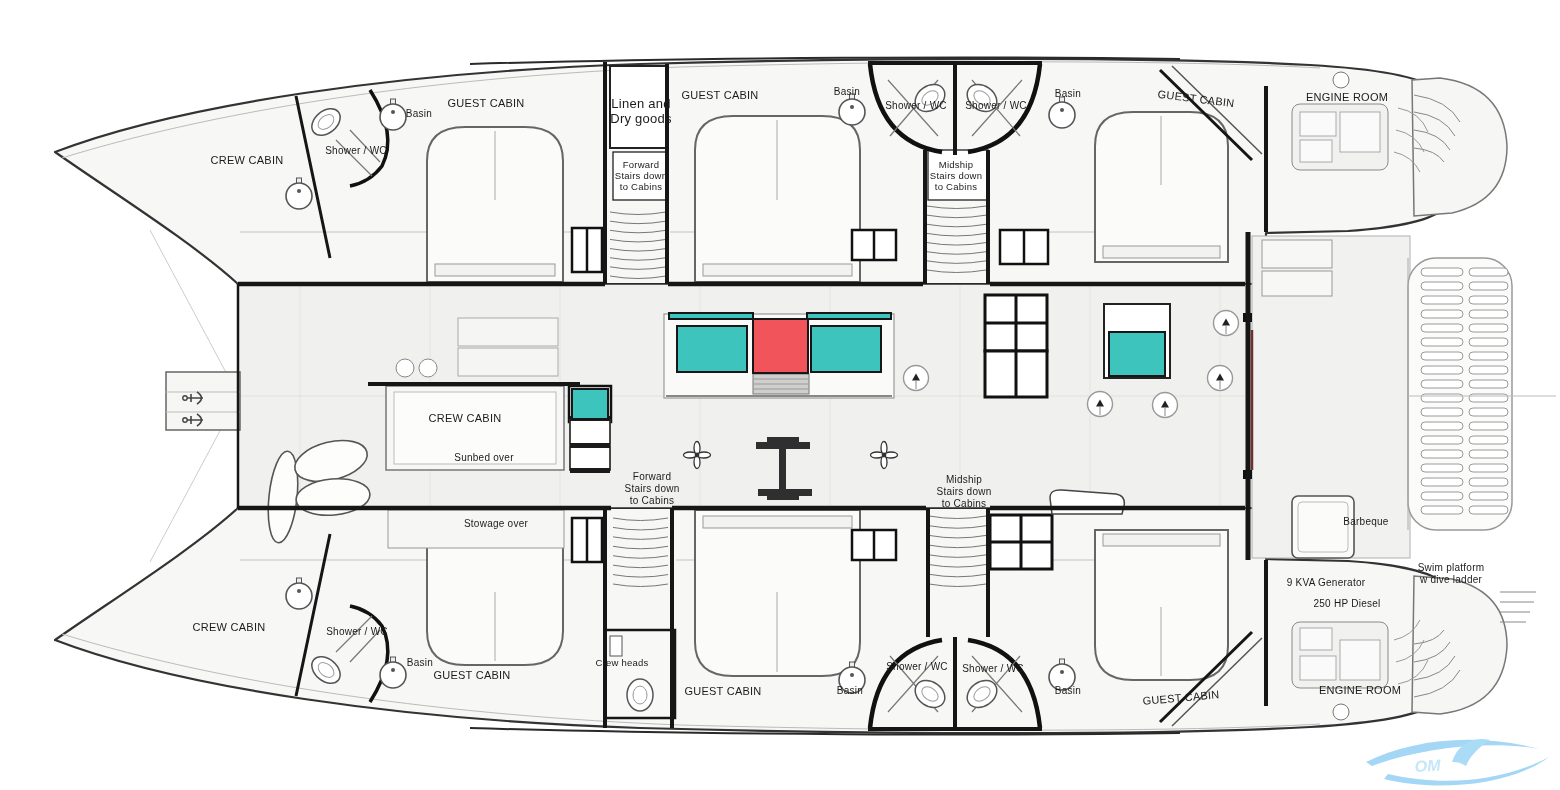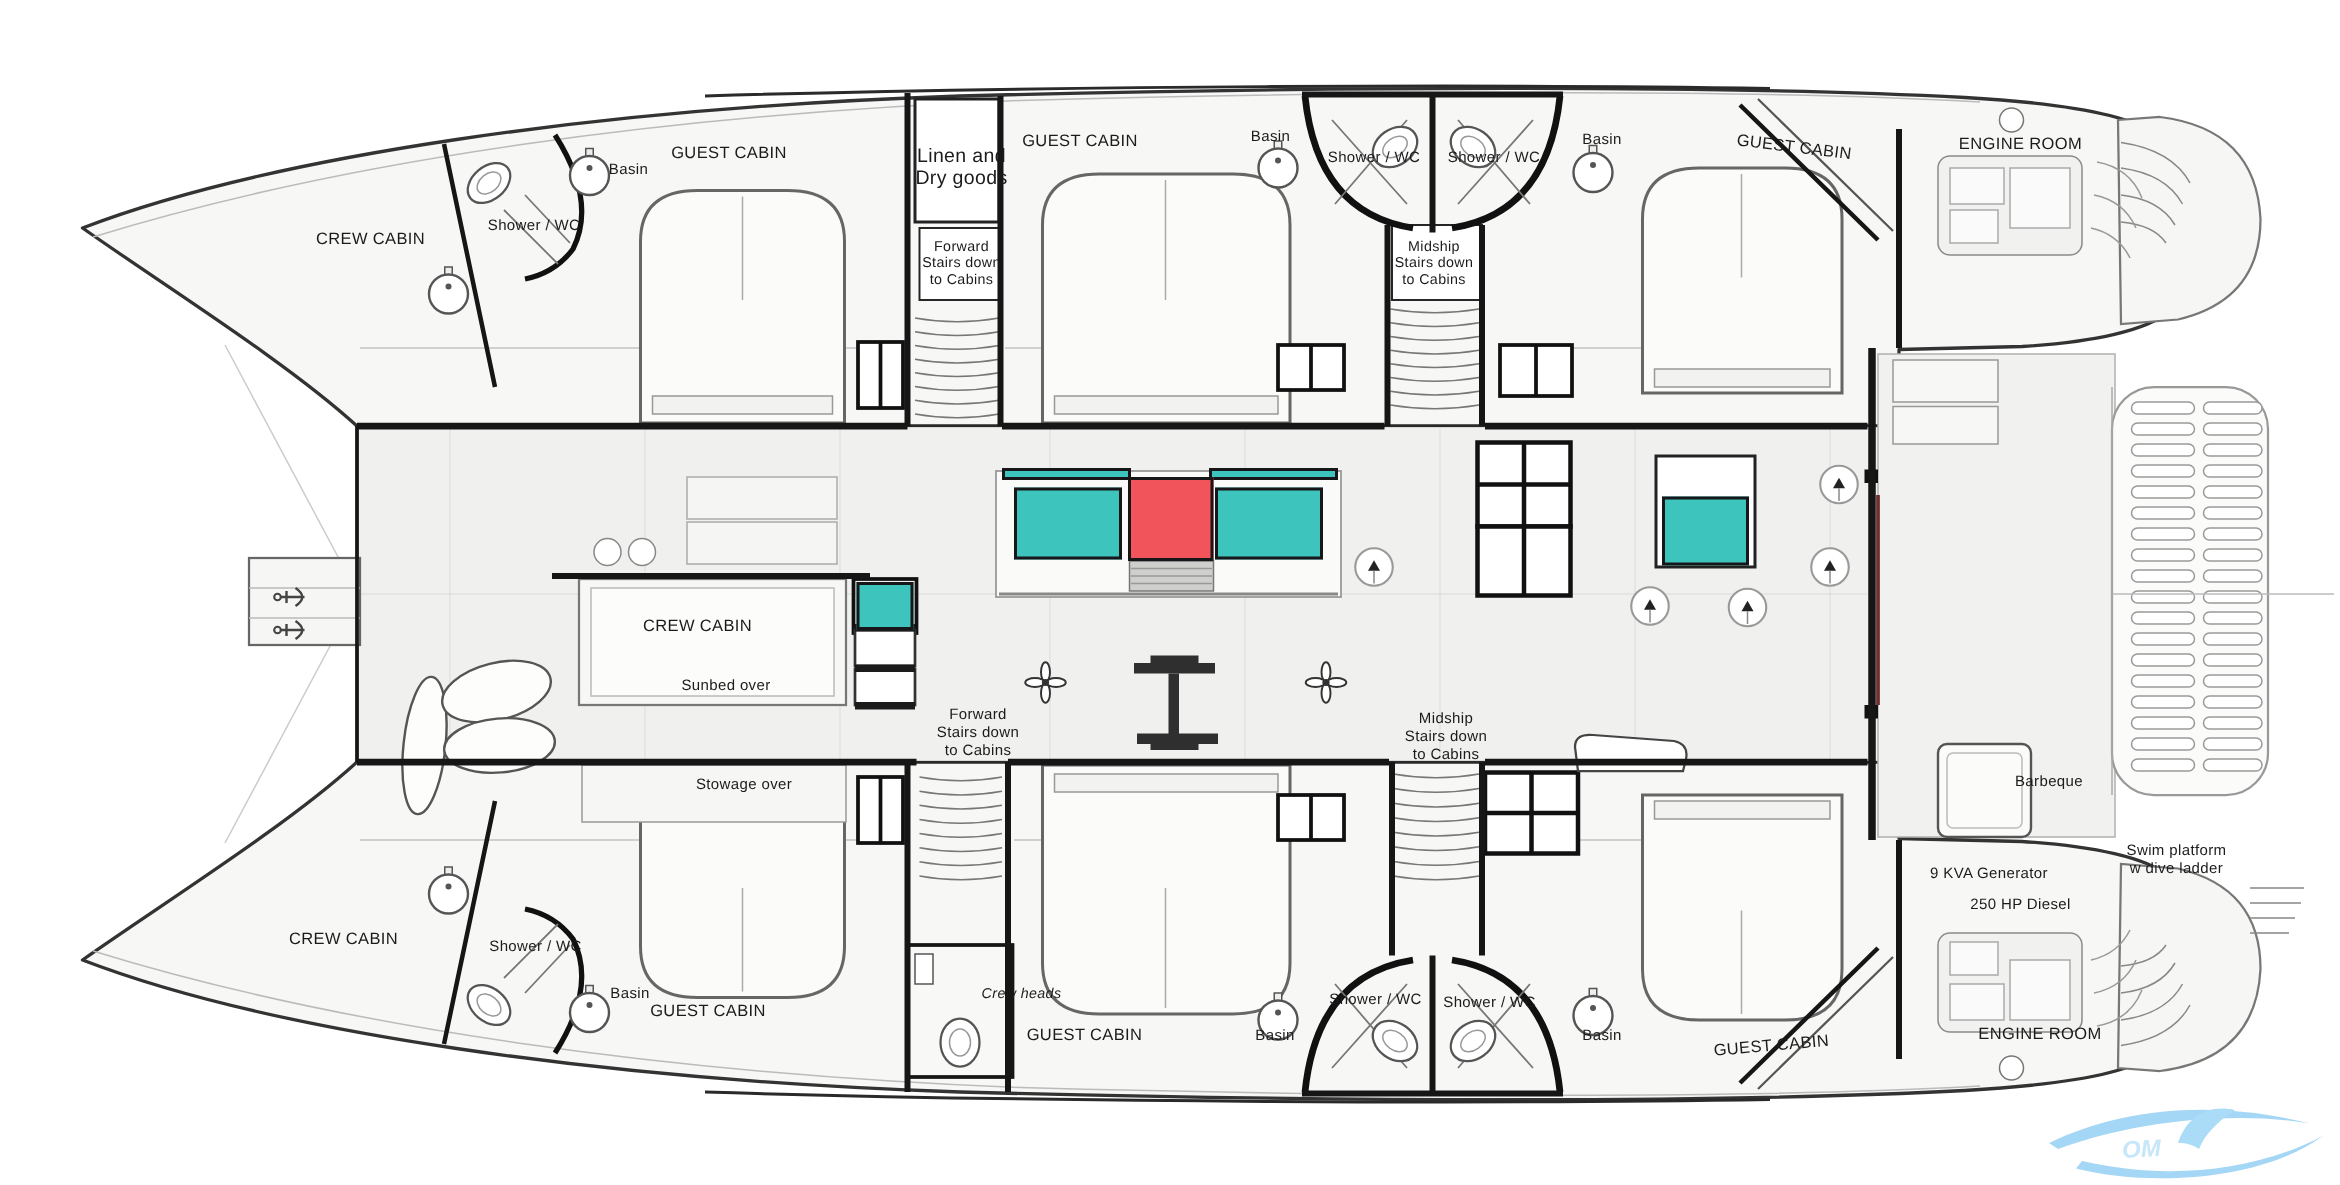--- a/index.html
+++ b/index.html
@@ -410,21 +410,21 @@
       <div class="plan-label" style="left: 1366px; top: 522px; font-size: 10px; transform: translate(-50%, -50%) rotate(0deg); color: rgb(27, 27, 27);">Barbeque</div>
       <div class="plan-label" style="left: 1326px; top: 583px; font-size: 10px; transform: translate(-50%, -50%) rotate(0deg); color: rgb(27, 27, 27);">9 KVA Generator</div>
       <div class="plan-label" style="left: 1451px; top: 574px; font-size: 10px; transform: translate(-50%, -50%) rotate(0deg); color: rgb(27, 27, 27);">Swim platform
 w dive ladder</div>
       <div class="plan-label" style="left: 1347px; top: 604px; font-size: 10px; transform: translate(-50%, -50%) rotate(0deg); color: rgb(27, 27, 27);">250 HP Diesel</div>
       <div class="plan-label" style="left: 1360px; top: 690px; font-size: 11px; transform: translate(-50%, -50%) rotate(0deg); color: rgb(27, 27, 27);">ENGINE ROOM</div>
       <div class="plan-label" style="left: 229px; top: 627px; font-size: 11px; transform: translate(-50%, -50%) rotate(0deg); color: rgb(27, 27, 27);">CREW CABIN</div>
       <div class="plan-label" style="left: 357px; top: 632px; font-size: 10px; transform: translate(-50%, -50%) rotate(0deg); color: rgb(27, 27, 27);">Shower / WC</div>
       <div class="plan-label" style="left: 420px; top: 663px; font-size: 10px; transform: translate(-50%, -50%) rotate(0deg); color: rgb(27, 27, 27);">Basin</div>
       <div class="plan-label" style="left: 472px; top: 675px; font-size: 11px; transform: translate(-50%, -50%) rotate(0deg); color: rgb(27, 27, 27);">GUEST CABIN</div>
-      <div class="plan-label" style="left: 681px; top: 663px; font-size: 9.5px; transform: translate(-50%, -50%) rotate(0deg); color: rgb(27, 27, 27); font-style: italic;">Crew heads</div>
+      <div class="plan-label" style="left: 622px; top: 663px; font-size: 9.5px; transform: translate(-50%, -50%) rotate(0deg); color: rgb(27, 27, 27);">Crew heads</div>
       <div class="plan-label" style="left: 723px; top: 691px; font-size: 11px; transform: translate(-50%, -50%) rotate(0deg); color: rgb(27, 27, 27);">GUEST CABIN</div>
       <div class="plan-label" style="left: 850px; top: 691px; font-size: 10px; transform: translate(-50%, -50%) rotate(0deg); color: rgb(27, 27, 27);">Basin</div>
       <div class="plan-label" style="left: 917px; top: 667px; font-size: 10px; transform: translate(-50%, -50%) rotate(0deg); color: rgb(27, 27, 27);">Shower / WC</div>
       <div class="plan-label" style="left: 993px; top: 669px; font-size: 10px; transform: translate(-50%, -50%) rotate(0deg); color: rgb(27, 27, 27);">Shower / WC</div>
       <div class="plan-label" style="left: 1068px; top: 691px; font-size: 10px; transform: translate(-50%, -50%) rotate(0deg); color: rgb(27, 27, 27);">Basin</div>
       <div class="plan-label" style="left: 1181px; top: 698px; font-size: 11px; transform: translate(-50%, -50%) rotate(-5deg); color: rgb(27, 27, 27);">GUEST CABIN</div>
     </div>
 </div>
 
 </body></html>

